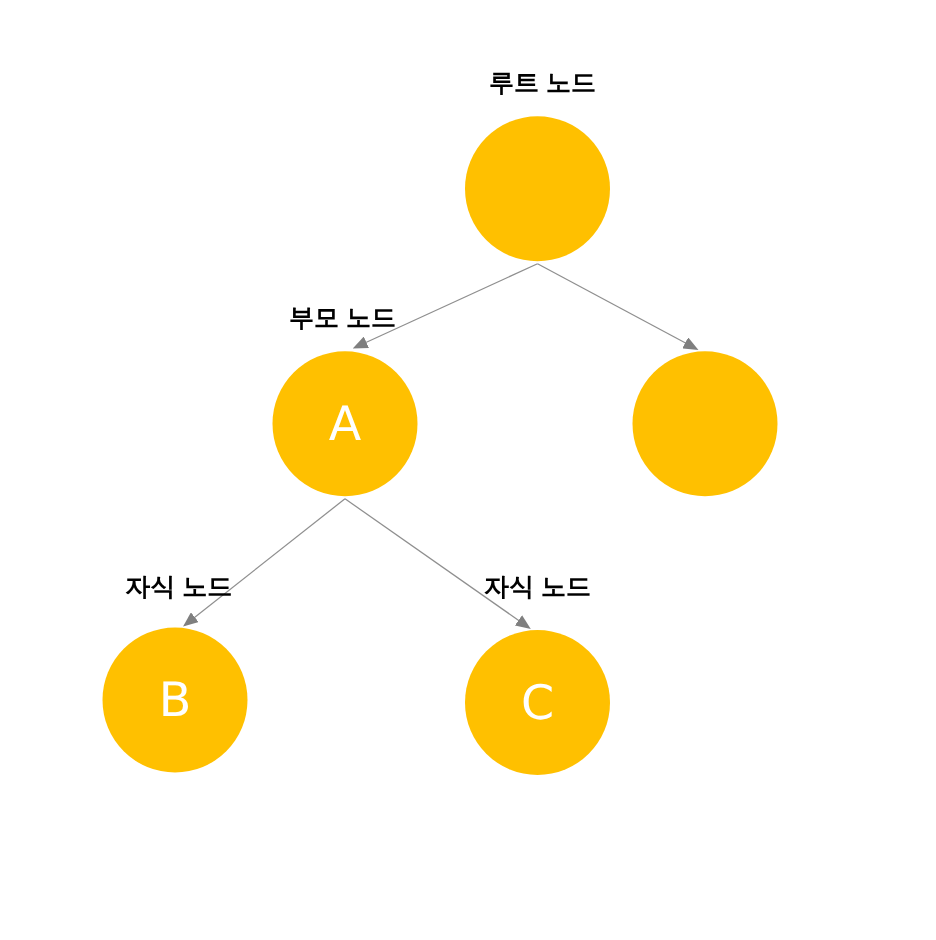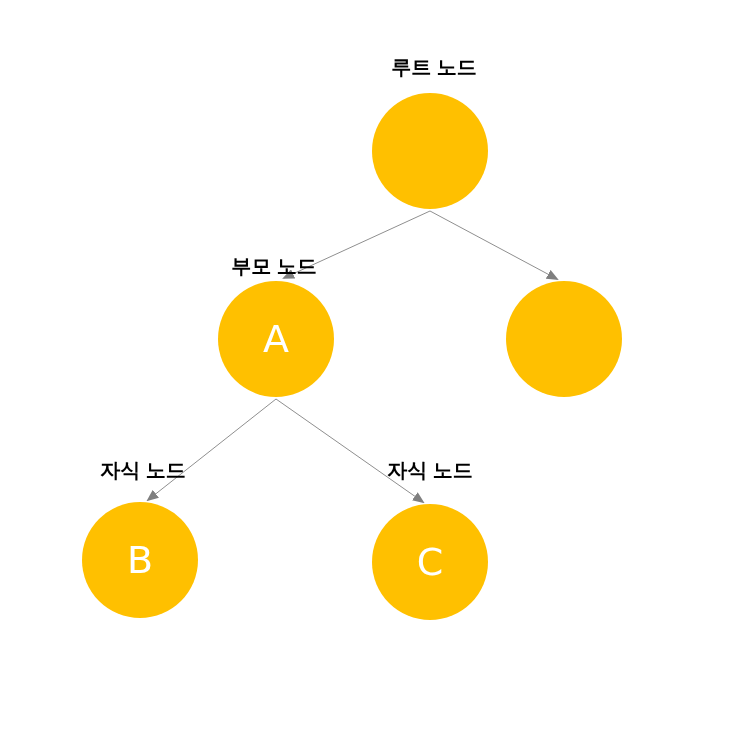--- a/index.html
+++ b/index.html
@@ -54,21 +54,21 @@
     line-height:22px;
     white-space:nowrap;
     font-family:"Liberation Sans", sans-serif;
   }
   #node-root{left:372px;top:93px;}
   #node-a{left:218px;top:281px;}
   #node-right{left:506px;top:281px;}
   #node-b{left:82px;top:502px;}
   #node-c{left:372px;top:504px;}
   #caption-root{left:434px;top:56px;}
-  #caption-parent{left:274px;top:255px;text-align:right;}
+  #caption-parent{left:274px;top:244px;text-align:right;}
   #caption-child-b{left:143px;top:459px;}
   #caption-child-c{left:430px;top:459px;}
 </style>
 </head>
 <body>
 
 <div class="canvas">
 
   <svg class="edges" viewBox="0 0 749 752" xmlns="http://www.w3.org/2000/svg">
     <defs>

